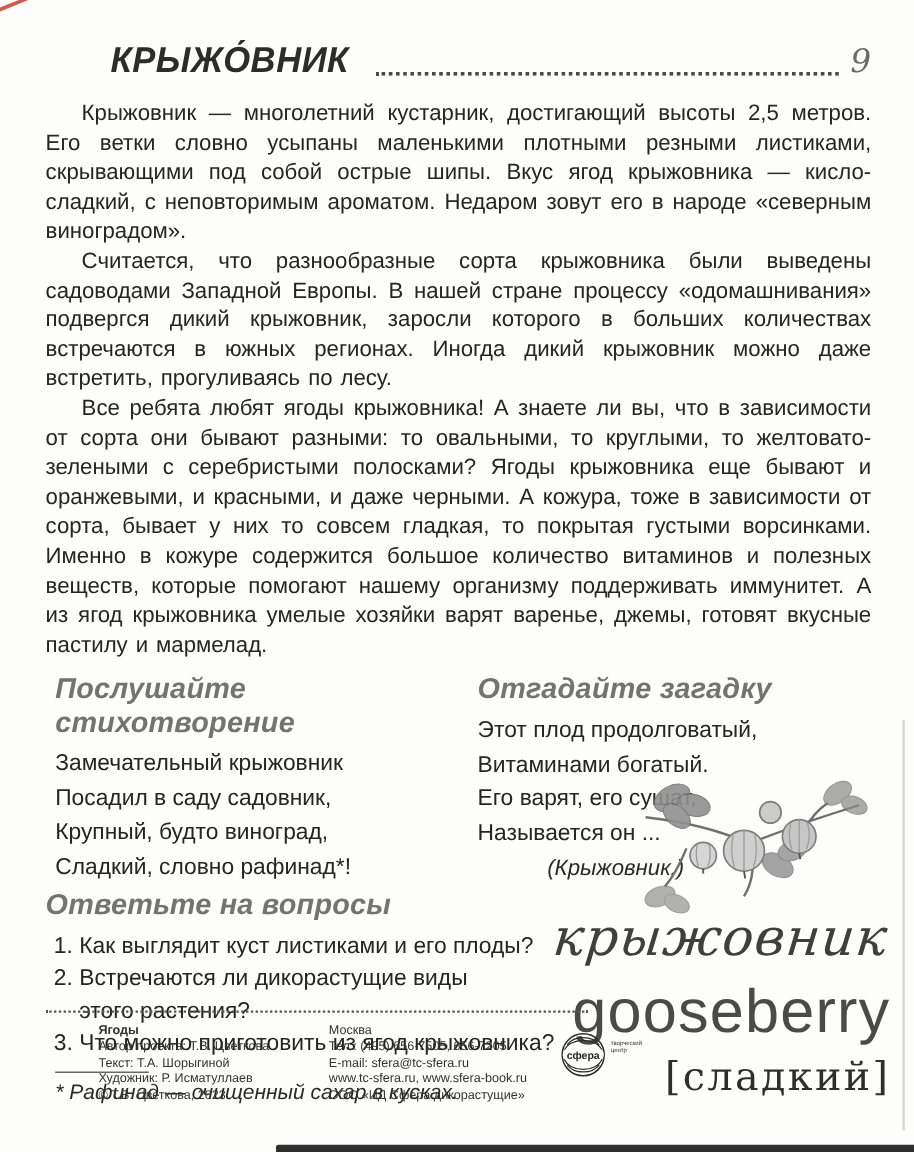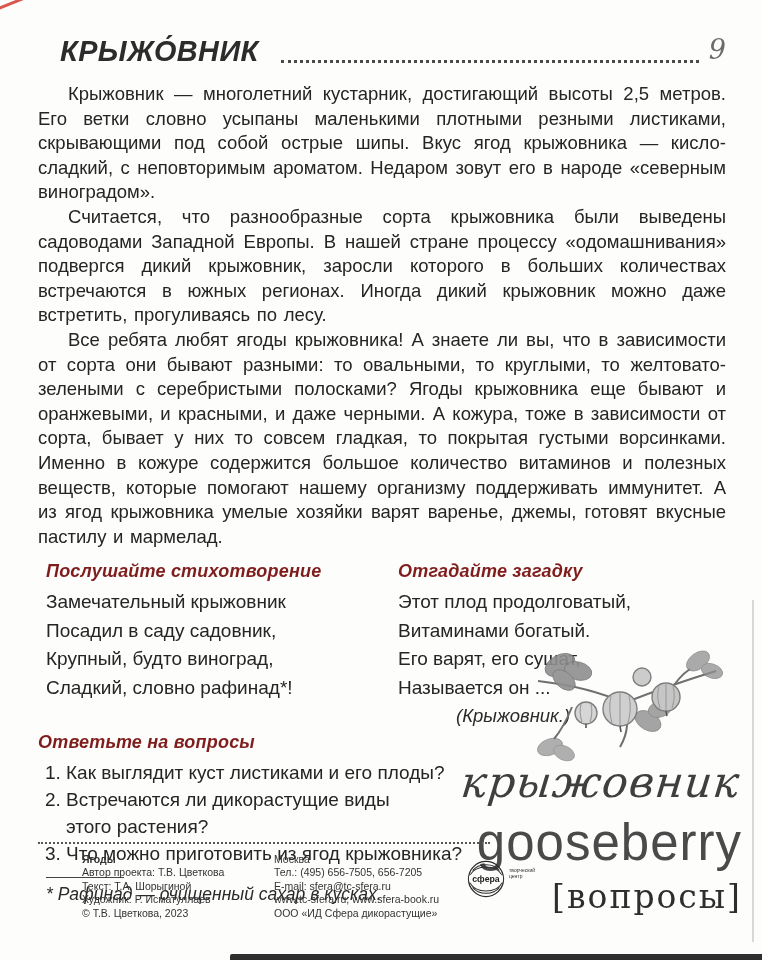--- a/index.html
+++ b/index.html
@@ -6,22 +6,22 @@
   body{
     width:762px;height:960px;position:relative;overflow:hidden;
     background:#fdfdfc;
     font-family:"Liberation Sans",sans-serif;
     color:#222;
   }
   .page{position:absolute;inset:0;}
 
   
   .header-row{
-    display:flex;align-items:flex-start;
-    margin:34px 36px 0 60px;
+    display:flex;align-items:center;
+    margin:34px 36px 0 92px;
   }
   .page-title{
     font-size:30px;font-weight:bold;font-style:italic;
     letter-spacing:.5px;color:#2c2c2c;white-space:nowrap;
     transform:scaleX(.96);transform-origin:left;
   }
   .dot-leader{
     flex:1;height:1px;margin:0 10px 5px 14px;
     border-bottom:3px dotted #4a4a4a;align-self:flex-end;
   }
@@ -36,22 +36,22 @@
     font-size:18.5px;line-height:24.6px;text-align:justify;
     word-spacing:1.5px;color:#252525;
   }
   .para{margin:0;text-indent:30px;}
 
   
   .two-col{display:flex;margin:12px 0 0 46px;}
   .col-left{width:352px;flex:none;}
   .col-right{width:330px;flex:none;}
   .sec-head{
-    font-size:18px;font-weight:bold;font-style:italic;
-    color:#7f1d1d;margin:0 0 6px 0;letter-spacing:.2px;
+    font-size:24px;font-weight:bold;font-style:italic;
+    color:#737373;margin:0 0 6px 0;letter-spacing:.2px;
   }
   .verse-line{font-size:19px;line-height:28.5px;color:#252525;}
   .riddle-answer{
     font-size:18.5px;font-style:italic;color:#2a2a2a;
     margin:2px 0 0 58px;line-height:24px;
   }
 
   
   .questions{margin:4px 0 0 38px;max-width:500px;}
   .questions ol{margin:4px 0 0 0;padding-left:28px;}
@@ -218,21 +218,21 @@
         <path d="M91,49 Q88,62 92,76 M100,45 Q100,62 100,79 M109,49 Q112,62 108,76"></path>
         <path d="M139,39 Q136,50 140,61 M146,36 Q146,50 146,64 M153,39 Q156,50 152,61"></path>
         <path d="M61,57 Q59,66 62,75 M71,57 Q73,66 70,75"></path>
       </g>
       <g stroke="#555" stroke-width="1.6">
         <path d="M100,79 l1,6 M146,64 l1,5 M66,77 l0,4"></path>
       </g>
     </svg>
     <div class="word-ru">крыжовник</div>
     <div class="word-en">gooseberry</div>
-    <div class="word-tr">[вопросы]</div>
+    <div class="word-tr">[сладкий]</div>
   </div>
 
 
   <div class="imprint">
     <div class="imprint-dots"></div>
     <div class="imprint-cols">
       <div class="imprint-col1">
           <div class="imprint-line">Ягоды</div>
           <div class="imprint-line">Автор проекта: Т.В. Цветкова</div>
           <div class="imprint-line">Текст: Т.А. Шорыгиной</div>

